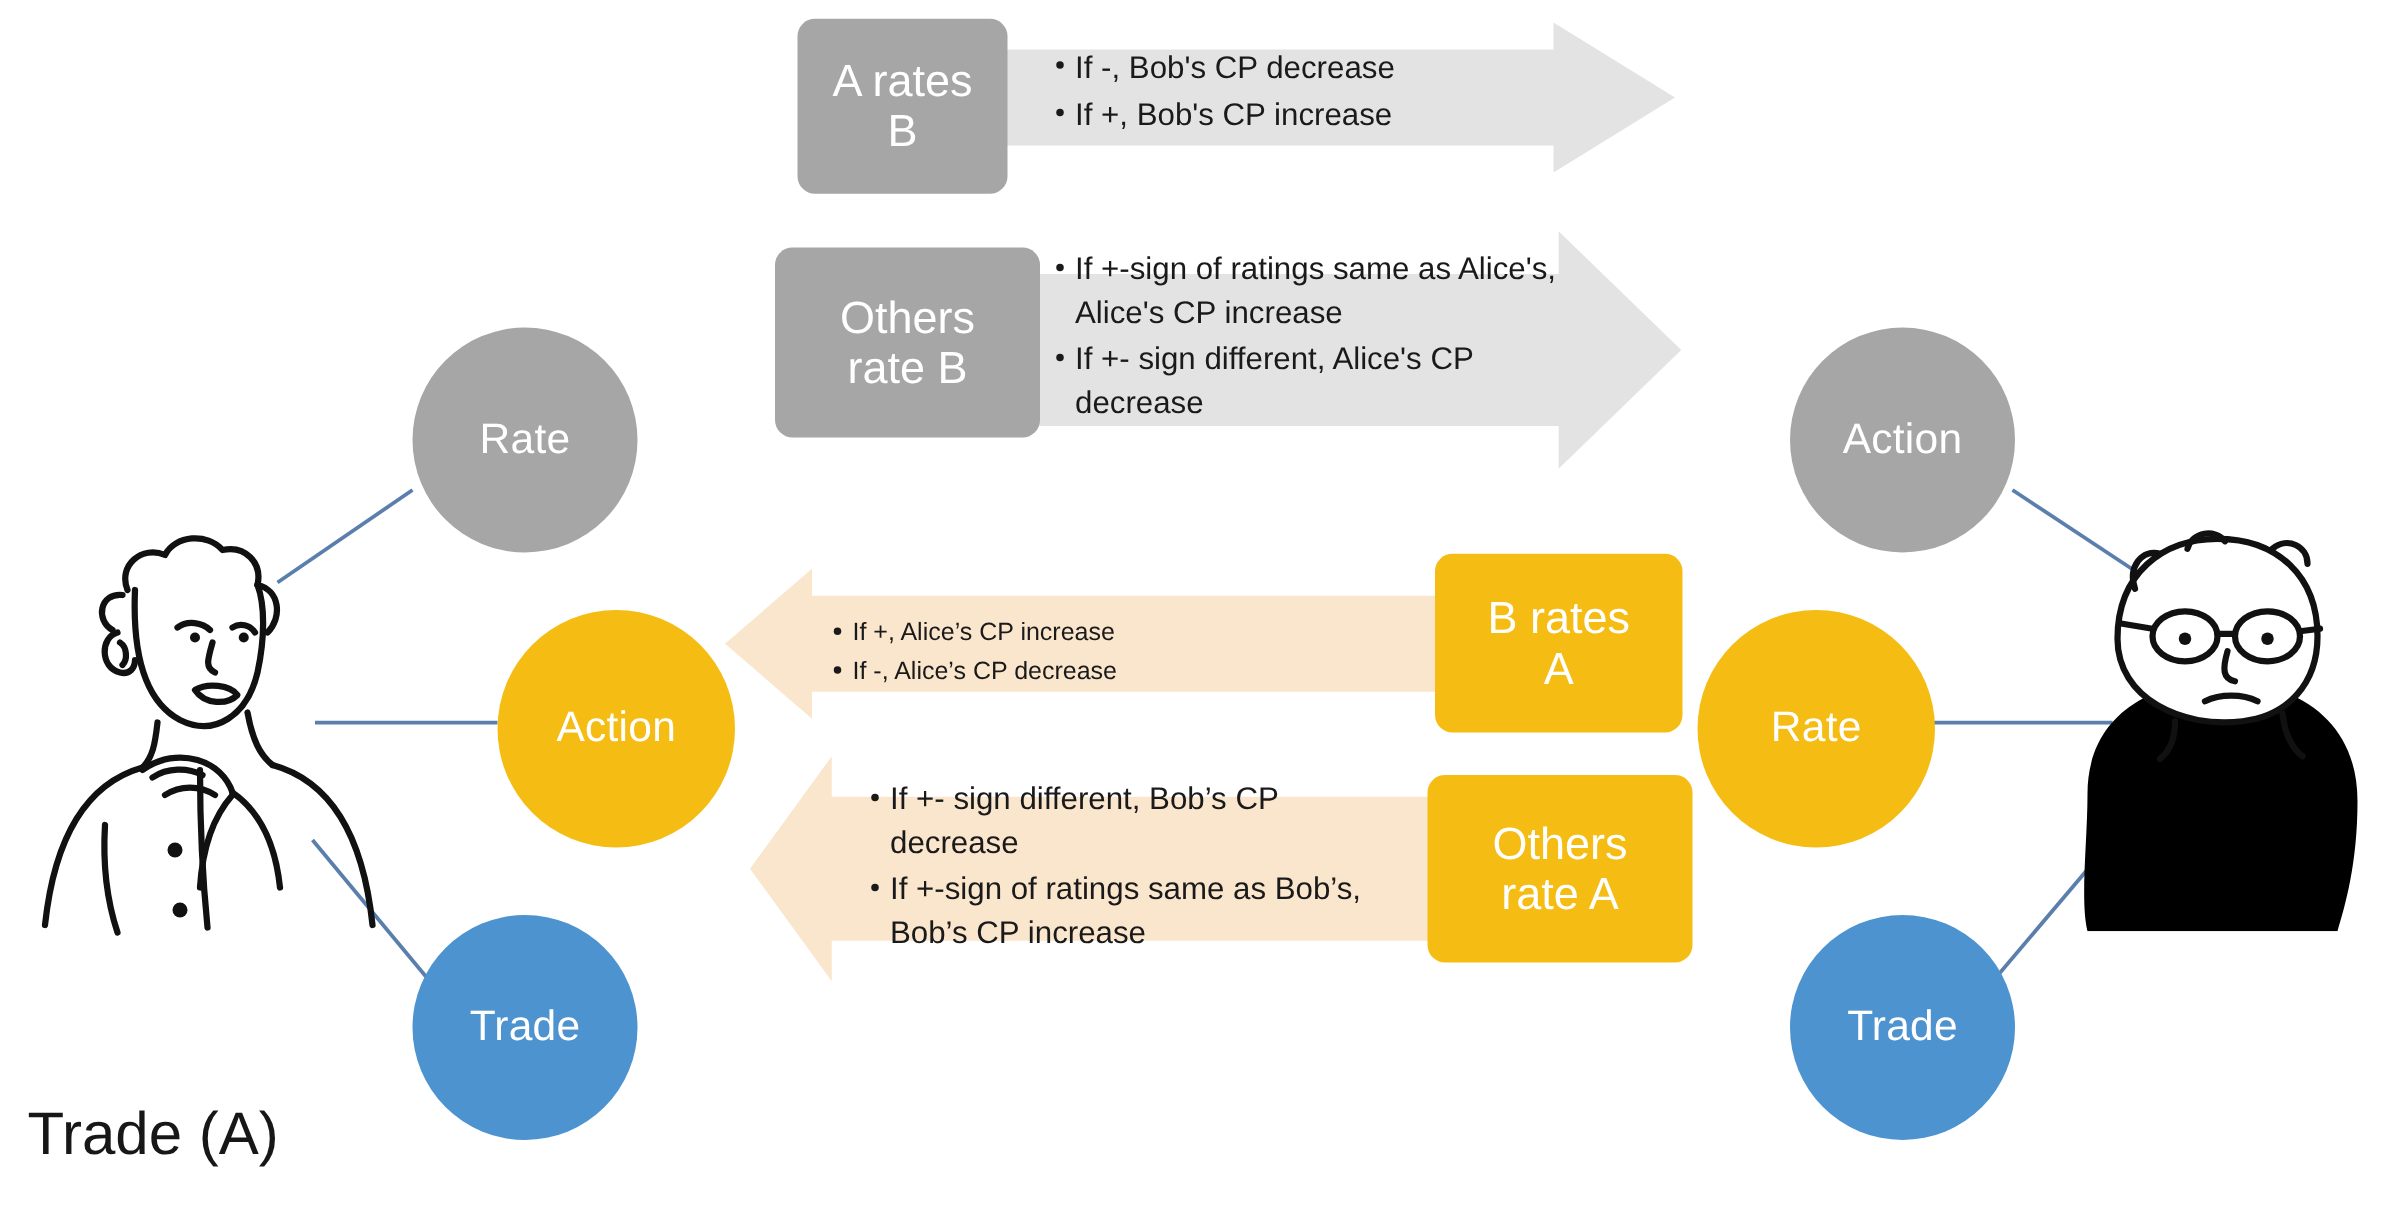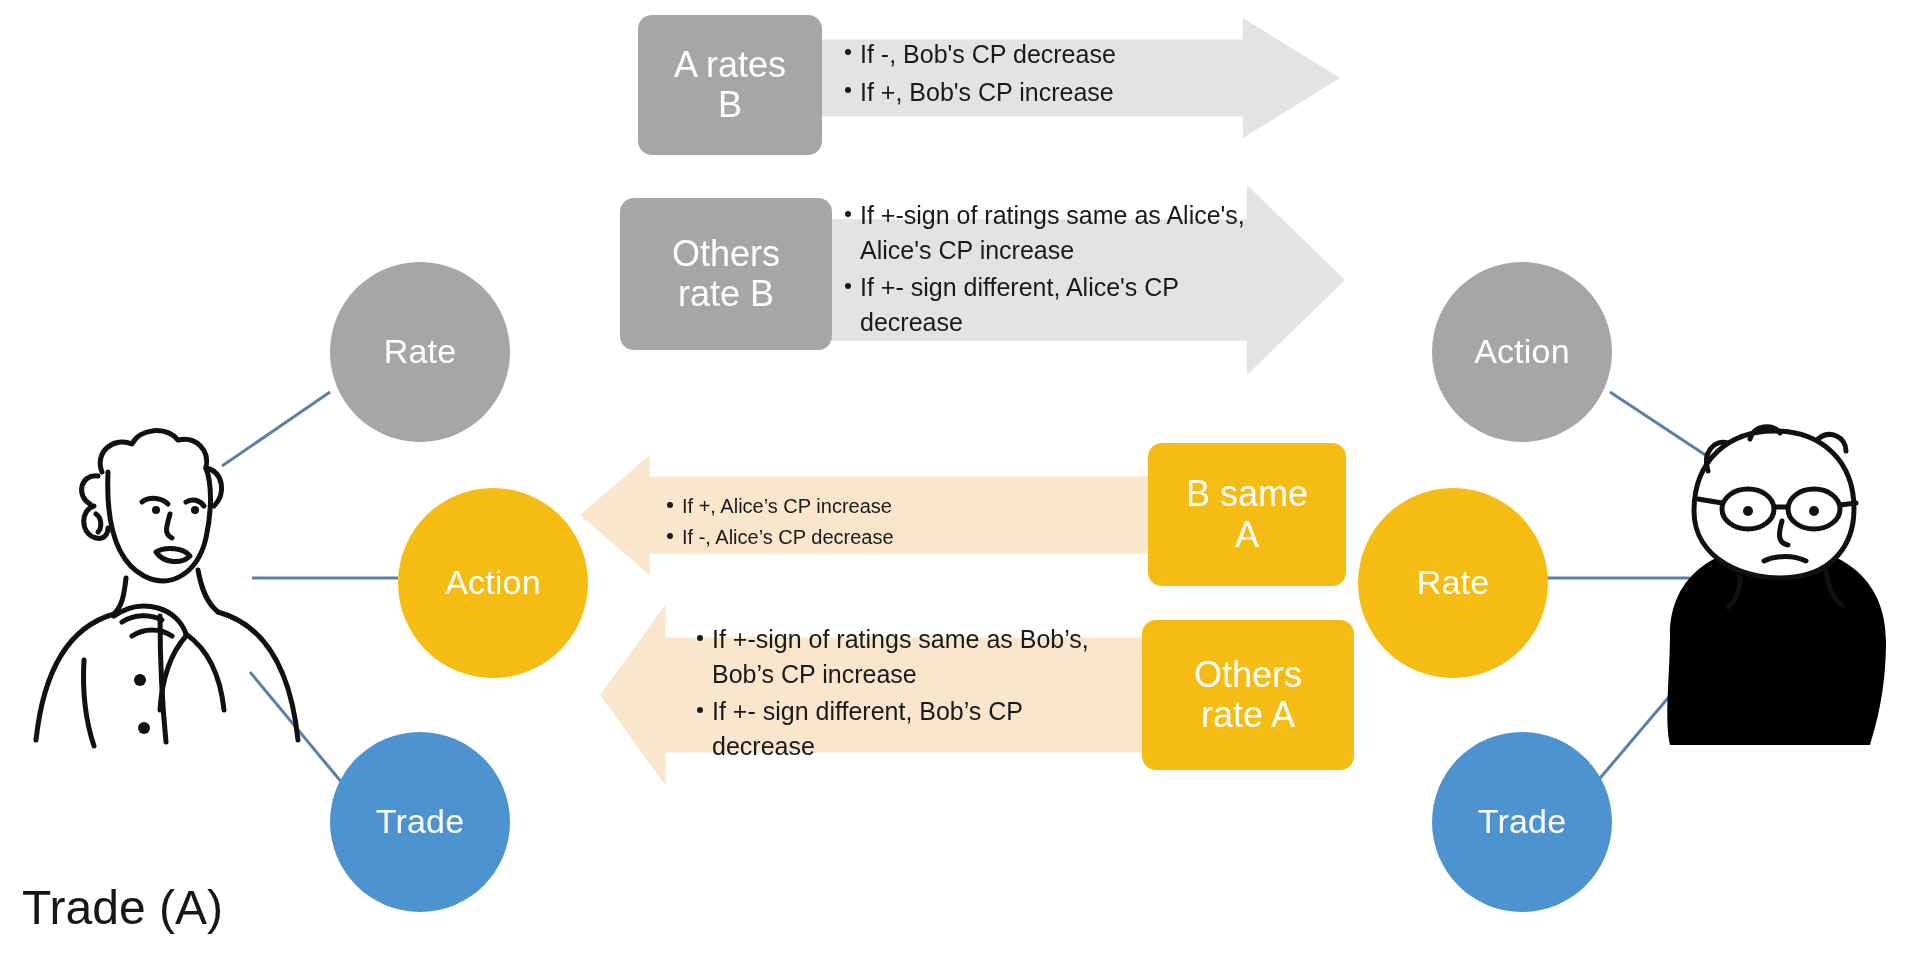--- a/index.html
+++ b/index.html
@@ -216,21 +216,21 @@
     <span class="circle-label">Trade</span>
   </div>
 
   <div class="arrow-band arrow-right" style="left:800px; top:18px; width:540px; height:120px; background:#e3e3e3;"></div>
   <div class="arrow-text" style="left:838px; top:36px; width:470px; font-size:25px; line-height:1.45;">
     <ul>
       <li>If -, Bob's CP decrease</li>
       <li>If +, Bob's CP increase</li>
     </ul>
   </div>
-  <div class="tag" style="left:638px; top:15px; width:184px; height:140px; background:#a6a6a6; font-size:36px;">
+  <div class="tag" style="left:638px; top:15px; width:168px; height:140px; background:#a6a6a6; font-size:36px;">
     <span style="white-space:pre-line;">A rates
 B</span>
   </div>
 
   <div class="arrow-band arrow-right" style="left:800px; top:185px; width:545px; height:190px; background:#e3e3e3;"></div>
   <div class="arrow-text" style="left:838px; top:198px; width:420px; font-size:25px; line-height:1.4;">
     <ul>
       <li>If +-sign of ratings same as Alice's, Alice's CP increase</li>
       <li>If +- sign different, Alice's CP decrease</li>
     </ul>
@@ -241,29 +241,29 @@
   </div>
 
   <div class="arrow-band arrow-left" style="left:580px; top:455px; width:580px; height:120px; background:#fae5cd;"></div>
   <div class="arrow-text" style="left:660px; top:492px; width:470px; font-size:20px; line-height:1.45;">
     <ul>
       <li>If +, Alice’s CP increase</li>
       <li>If -, Alice’s CP decrease</li>
     </ul>
   </div>
   <div class="tag" style="left:1148px; top:443px; width:198px; height:143px; background:#f5bd14; font-size:36px;">
-    <span style="white-space:pre-line;">B same
+    <span style="white-space:pre-line;">B rates
 A</span>
   </div>
 
   <div class="arrow-band arrow-left" style="left:600px; top:605px; width:545px; height:180px; background:#fae5cd;"></div>
   <div class="arrow-text" style="left:690px; top:622px; width:430px; font-size:25px; line-height:1.4;">
     <ul>
+      <li>If +- sign different, Bob’s CP decrease</li>
       <li>If +-sign of ratings same as Bob’s, Bob’s CP increase</li>
-      <li>If +- sign different, Bob’s CP decrease</li>
     </ul>
   </div>
   <div class="tag" style="left:1142px; top:620px; width:212px; height:150px; background:#f5bd14; font-size:36px;">
     <span style="white-space:pre-line;">Others
 rate A</span>
   </div>
 
   <div class="person-name" style="left:22px; top:880px; font-size:48px;">Trade (A)</div>
 
 </div>

